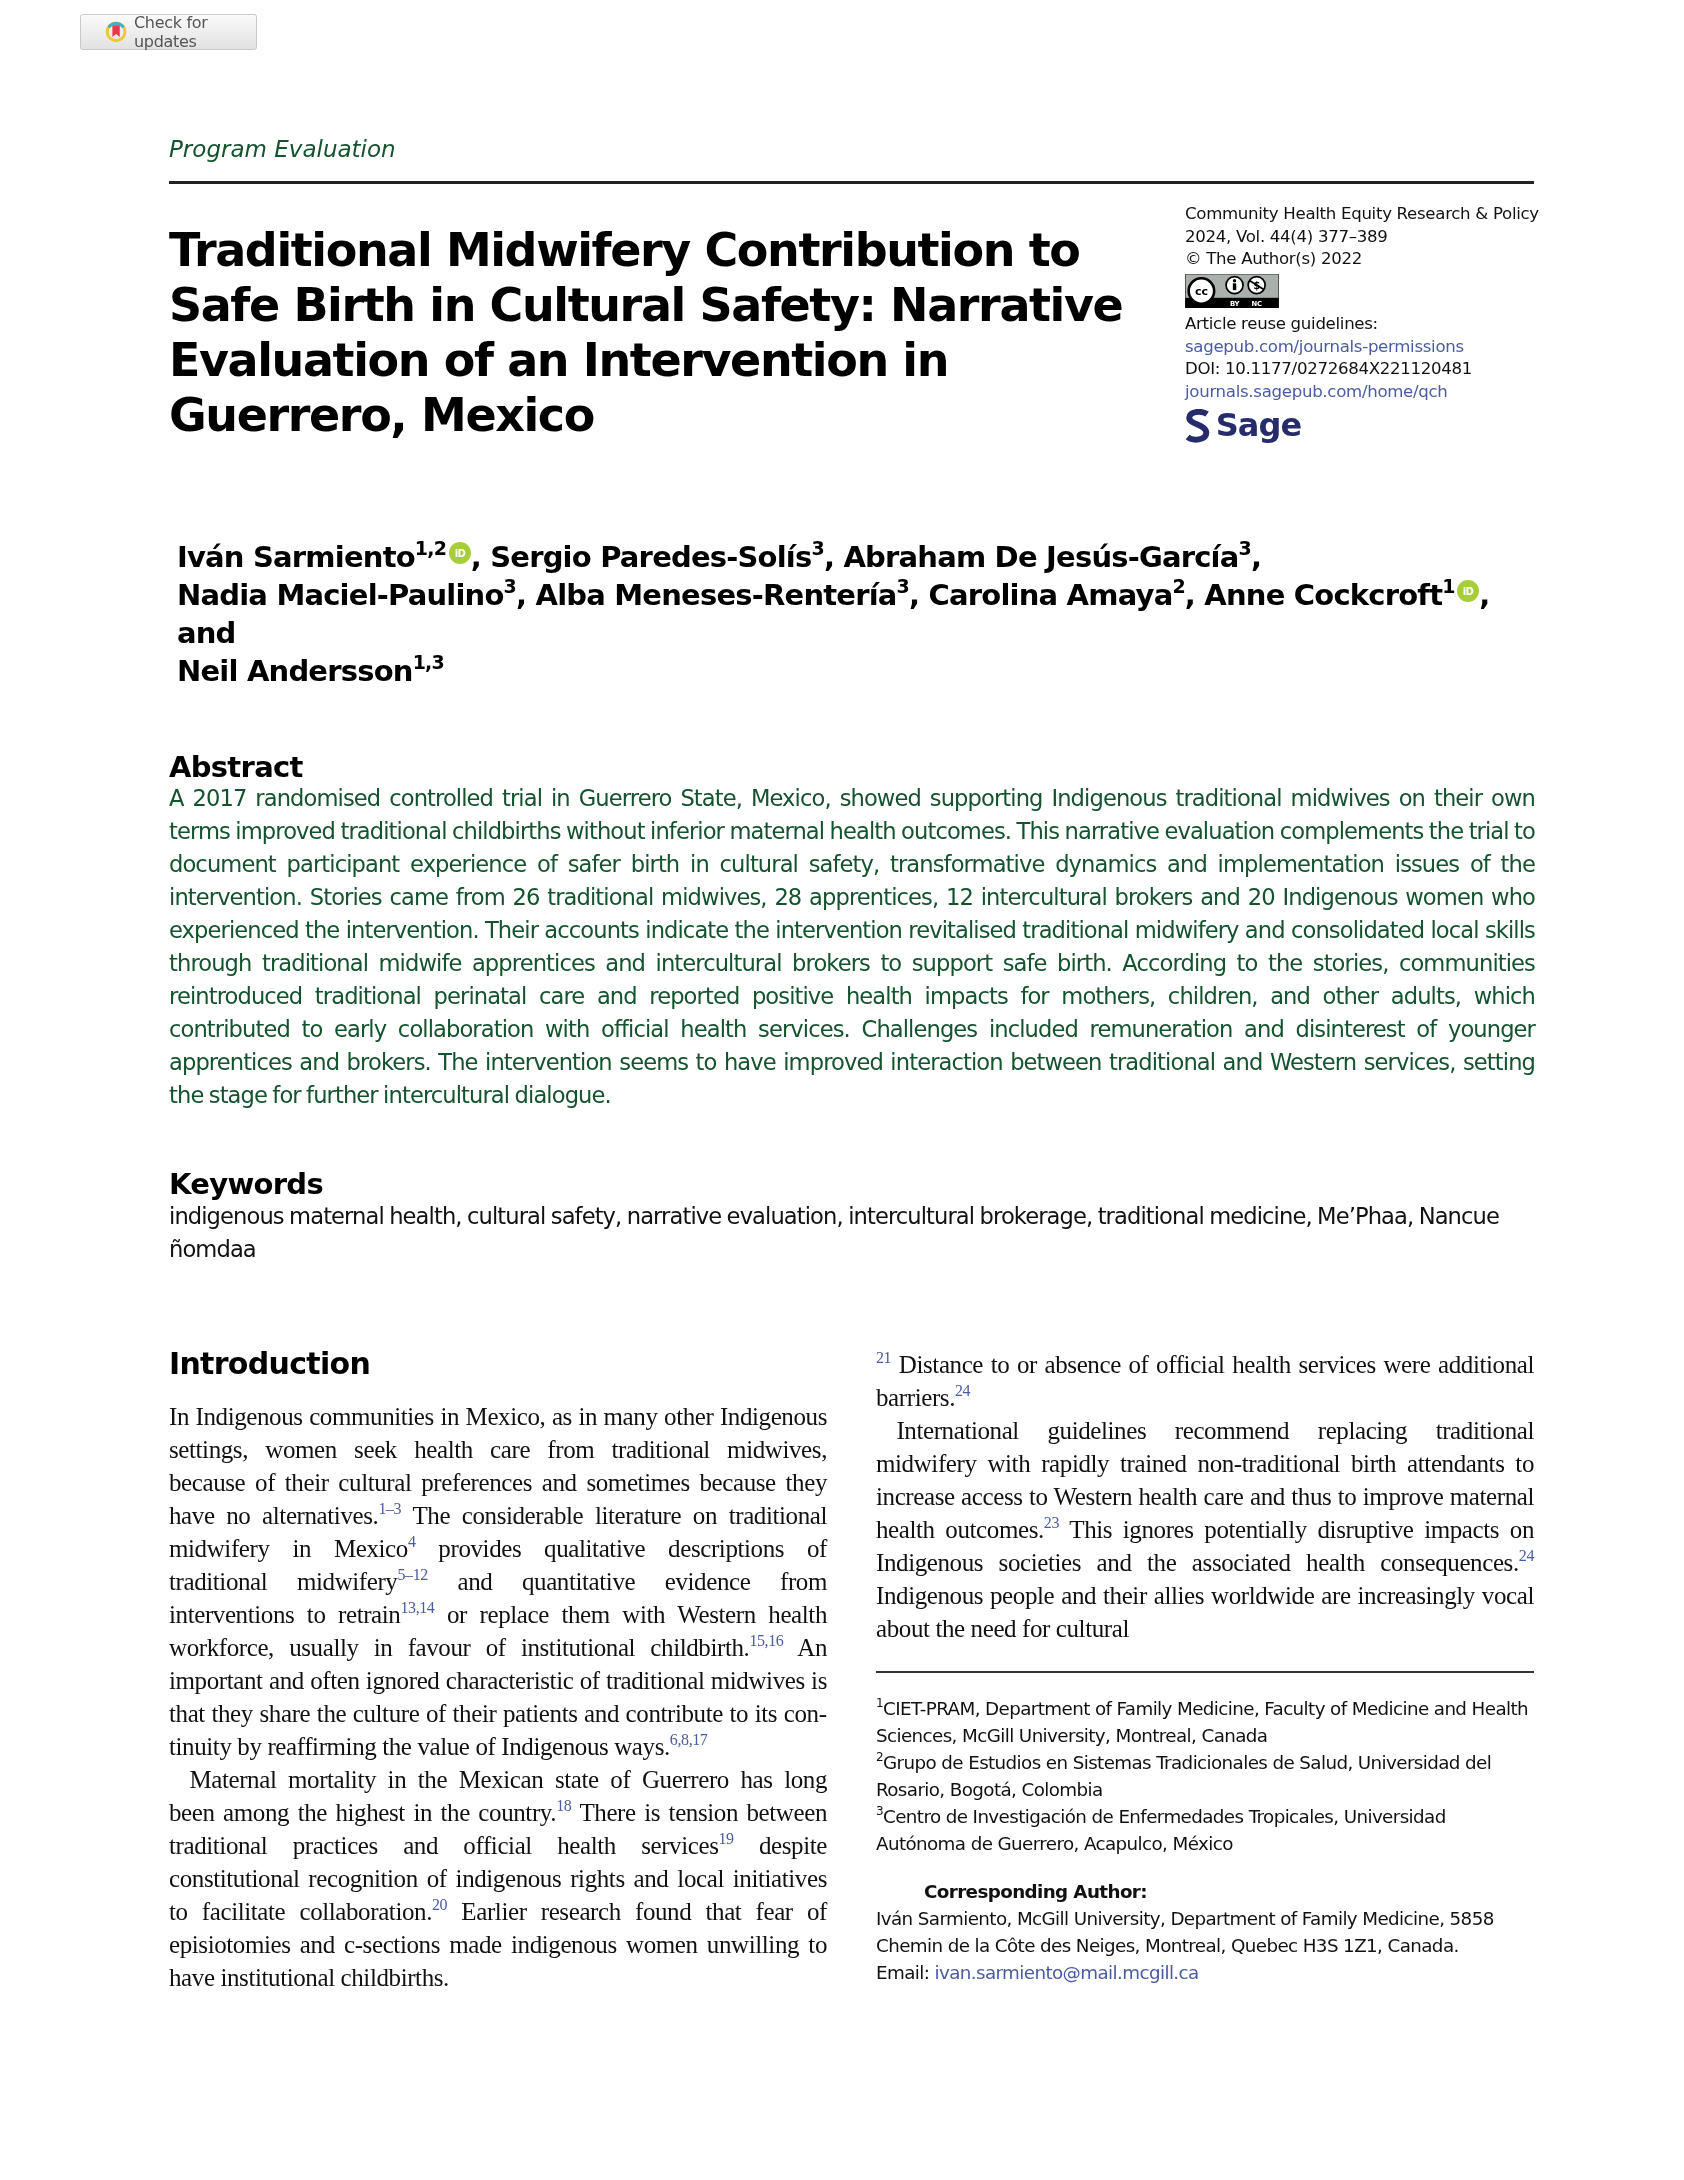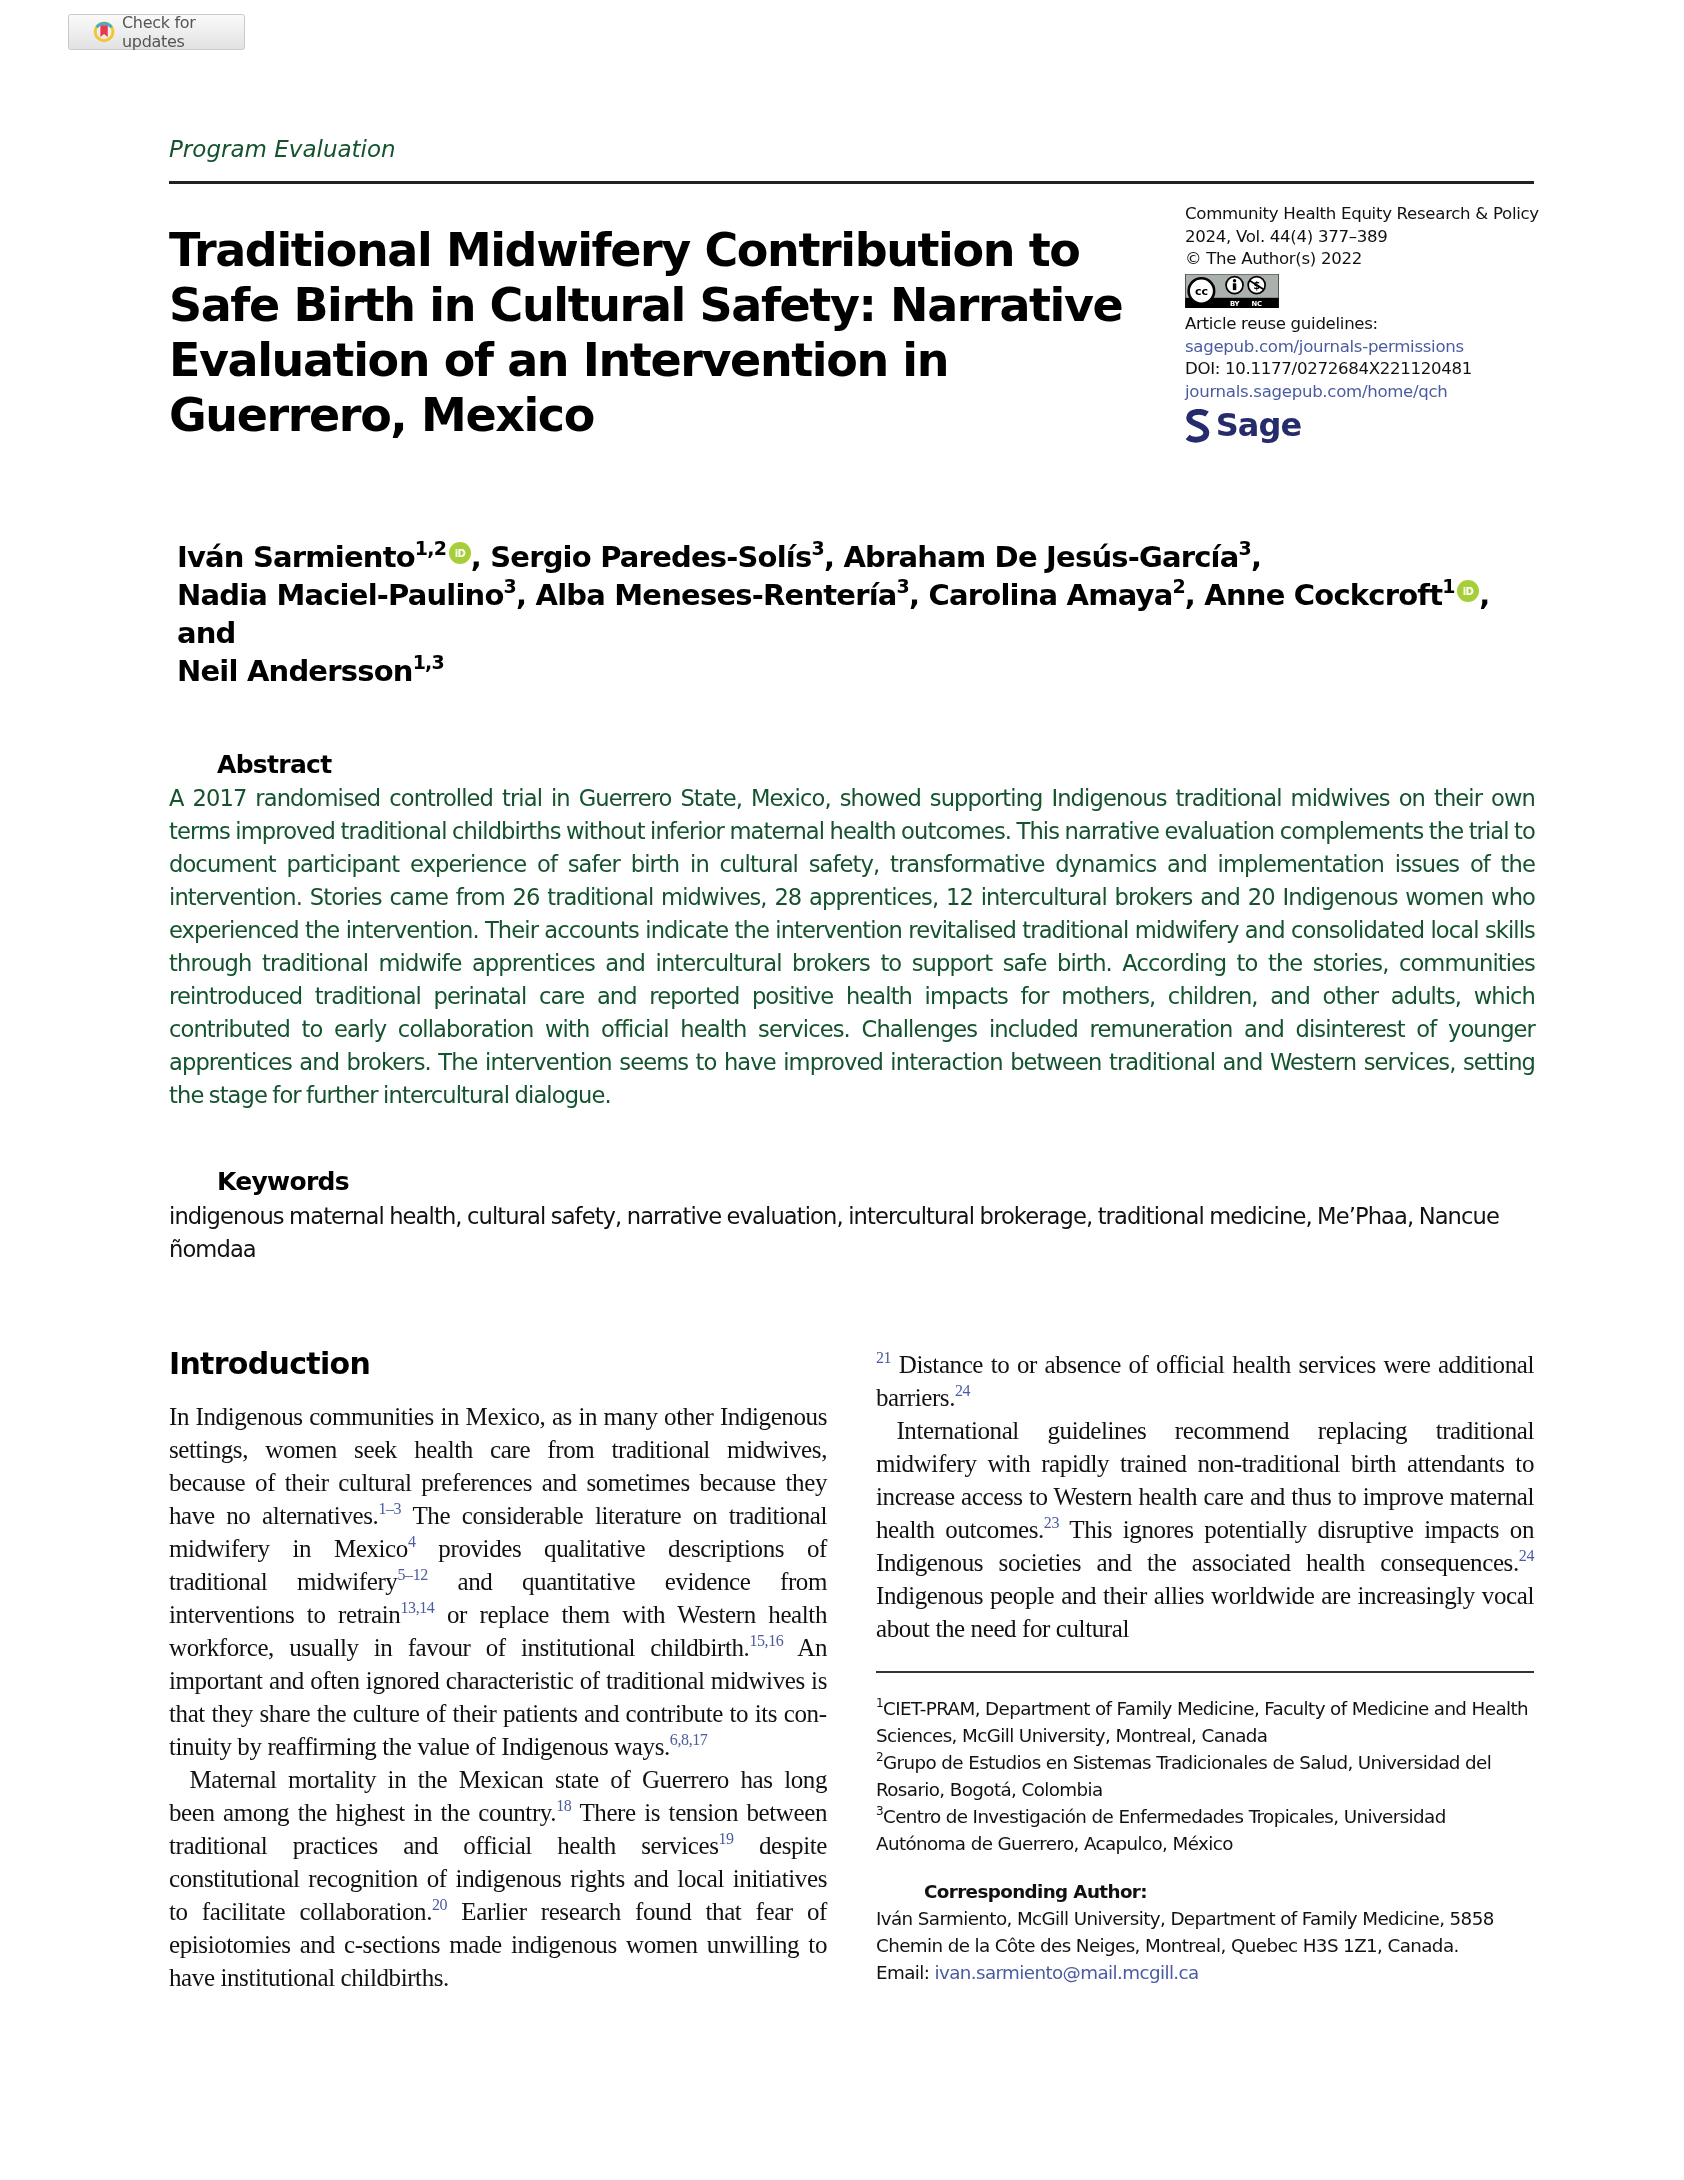--- a/index.html
+++ b/index.html
@@ -1,20 +1,20 @@
 <!DOCTYPE html>
 <html style="font-size:13.6px"><head>
 <meta charset="utf-8">
 <style>
   * { box-sizing: border-box; margin: 0; padding: 0; }
   html, body { width: 1685px; height: 2181px; background: #ffffff; }
   body { position: relative; font-family: "Liberation Sans", sans-serif; color: #111; overflow: hidden; }
 
   .cfu {
-    position: absolute; left: 68px; top: 13.6px; width: 177px; height: 36px;
+    position: absolute; left: 80px; top: 13.6px; width: 177px; height: 36px;
     border: 0.9px solid #c9c9c9; border-radius: 2.6px;
     background: linear-gradient(#fafafa, #e2e2e2);
     display: flex; align-items: center; padding-left: 24px; gap: 6.8px;
     cursor: pointer;
   }
   .cfu-icon { width: 25.6px; height: 25.6px; }
   .cfu-label { font-family: "DejaVu Sans", sans-serif; font-size: 16px; color: #555; letter-spacing: -0.3px; }
 
   .section-label {
     position: absolute; left: 169px; top: 136px;
@@ -41,21 +41,21 @@
   .authors {
     position: absolute; left: 177px; top: 538px; width: 1371px;
     font-family: "DejaVu Sans", sans-serif; font-weight: bold; font-size: 29px;
     line-height: 38px; color: #000; letter-spacing: -0.8px;
   }
   .authors sup { font-size: 19px; line-height: 0; vertical-align: 12px; }
   .orcid { display: inline-block; width: 22px; height: 22px; vertical-align: 3.4px; margin-left: 2.6px; }
 
   .abstract-h, .keywords-h {
     position: absolute; left: 169px;
-    font-family: "DejaVu Sans", sans-serif; font-weight: bold; font-size: 25px; color: #000; letter-spacing: -0.7px; margin-left: 48px;
+    font-family: "DejaVu Sans", sans-serif; font-weight: bold; font-size: 29px; color: #000; letter-spacing: -0.7px;
   }
   .abstract-h { top: 750px; }
   .abstract-body {
     position: absolute; left: 169px; top: 782px; width: 1366px;
     font-family: "DejaVu Sans", sans-serif; font-size: 22.6px; line-height: 33px;
     text-align: justify; color: #14532d; letter-spacing: -0.9px; word-spacing: -0.9px;
   }
   .keywords-h { top: 1167px; }
   .keywords-body {
     position: absolute; left: 169px; top: 1200px; width: 1366px;

